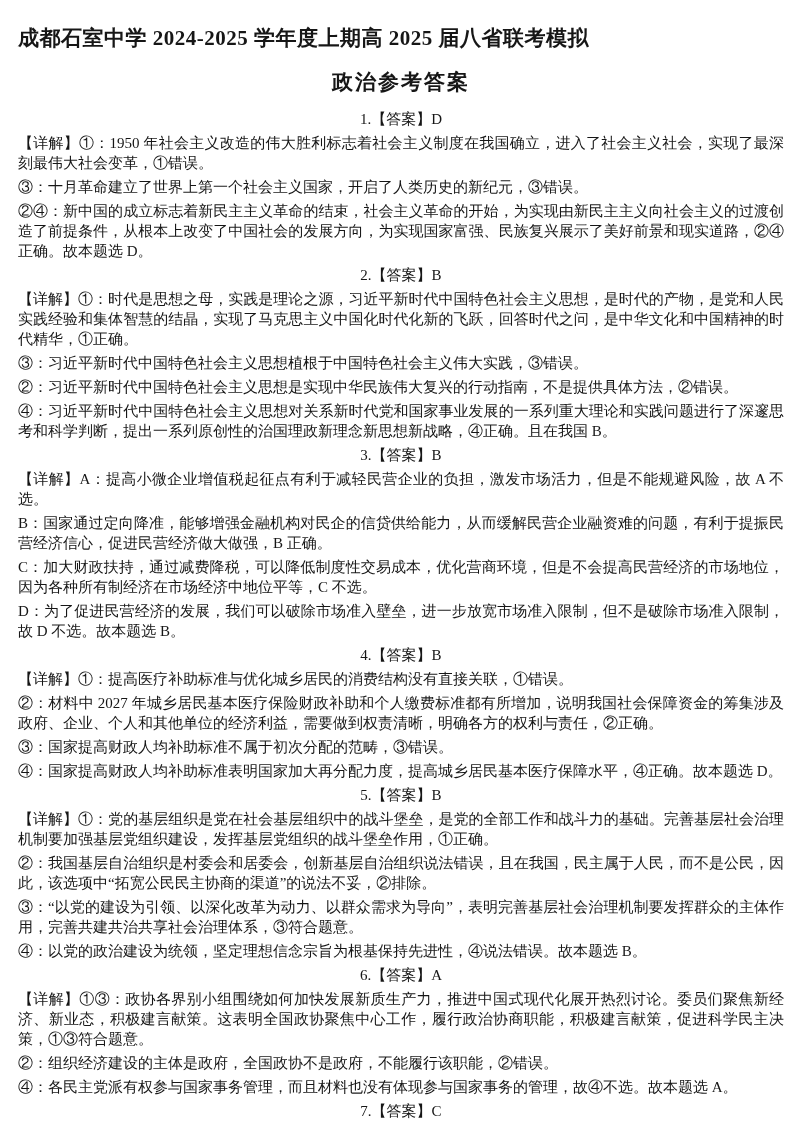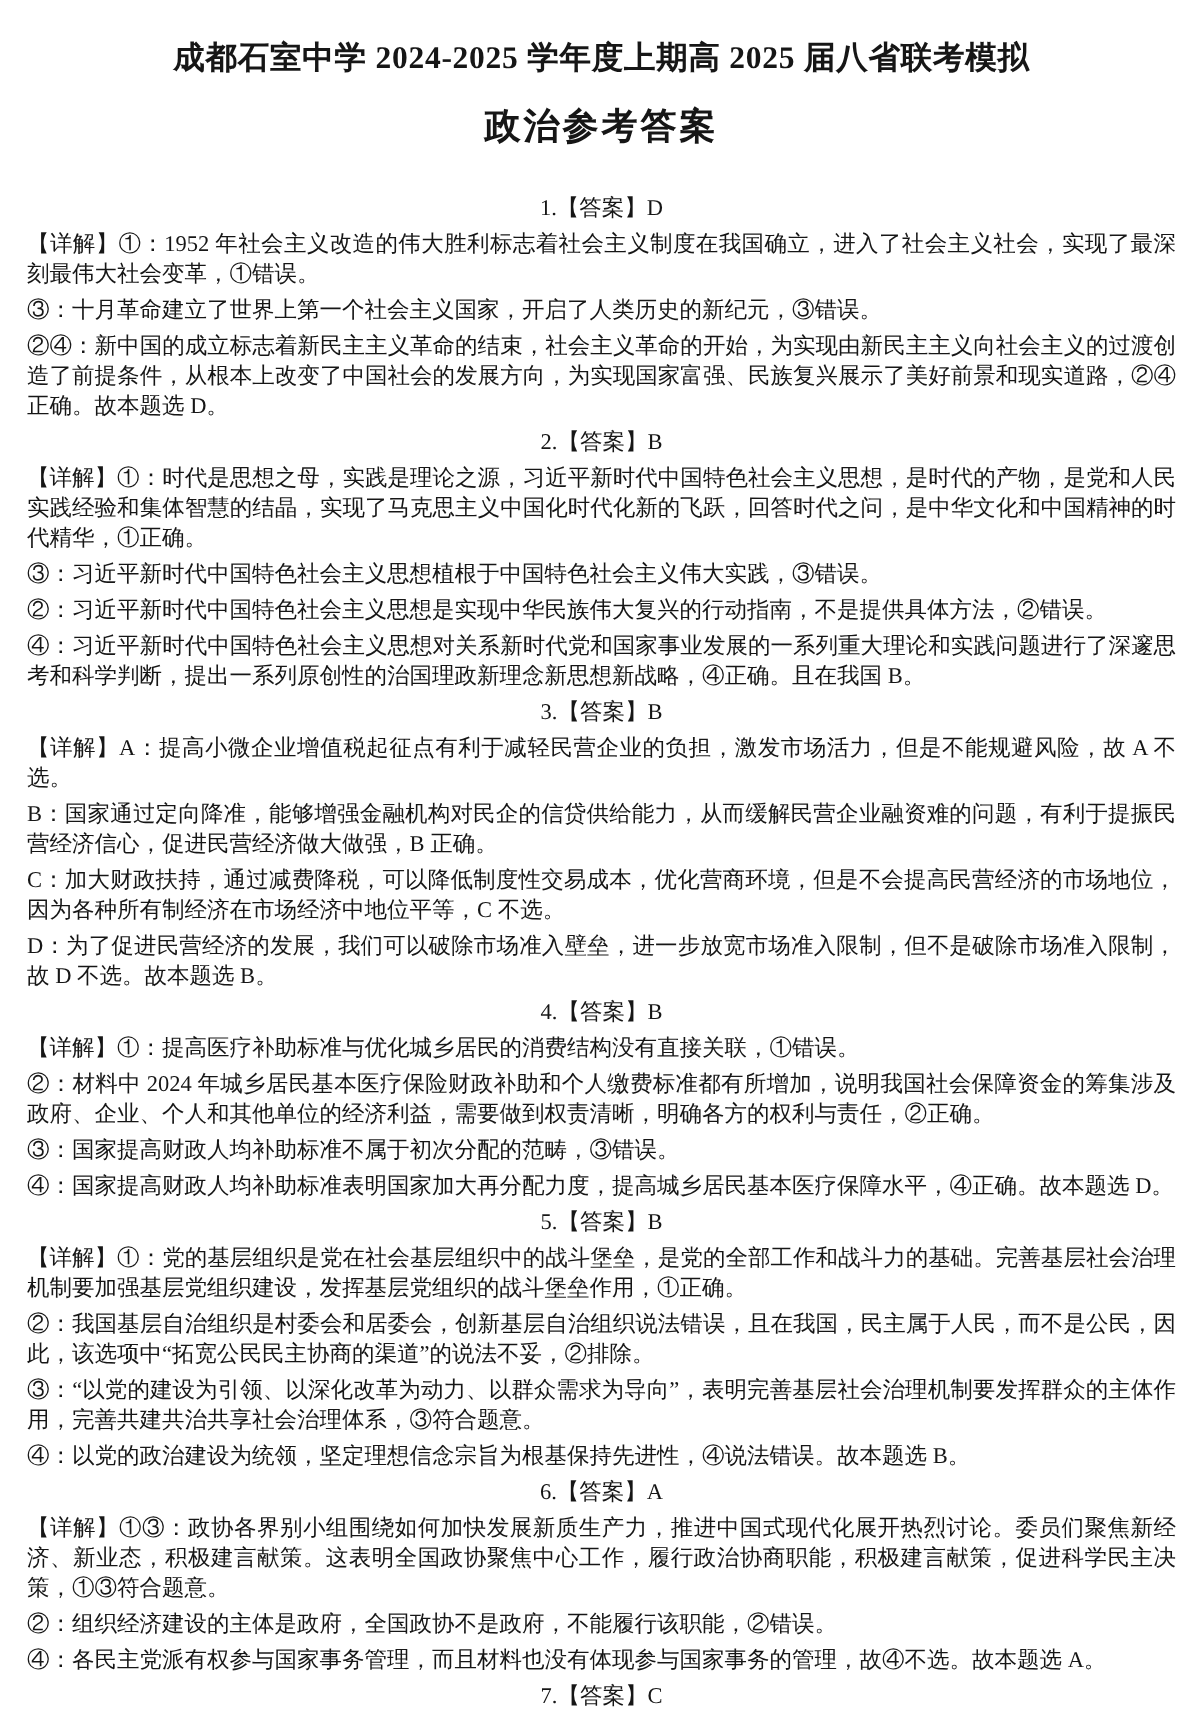--- a/index.html
+++ b/index.html
@@ -14,29 +14,29 @@
     overflow: hidden;
   }
   .page {
     width: 100%;
     height: 100%;
     padding: 24px 16px 8px 18px;
   }
   .doc-title {
     font-size: 21px;
     font-weight: 700;
-    text-align: center;
+    text-align: left;
     margin-bottom: 16px;
     letter-spacing: 0.5px;
   }
   .doc-subtitle {
-    font-size: 24px;
+    font-size: 21px;
     font-weight: 700;
     text-align: center;
-    margin-bottom: 29px;
+    margin-bottom: 13px;
     letter-spacing: 2px;
   }
   .answers p {
     font-size: 15px;
     line-height: 20px;
     text-align: justify;
     margin-bottom: 4px;
     font-weight: 500;
   }
   .answers p.answer-line {
@@ -44,36 +44,36 @@
   }
 </style>
 </head>
 <body>
 
 <div class="page">
   <h1 class="doc-title">成都石室中学 2024-2025 学年度上期高 2025 届八省联考模拟</h1>
   <h2 class="doc-subtitle">政治参考答案</h2>
   <div class="answers">
       <p class="answer-line">1.【答案】D</p>
-      <p class="detail">【详解】①：1952 年社会主义改造的伟大胜利标志着社会主义制度在我国确立，进入了社会主义社会，实现了最深刻最伟大社会变革，①错误。</p>
+      <p class="detail">【详解】①：1950 年社会主义改造的伟大胜利标志着社会主义制度在我国确立，进入了社会主义社会，实现了最深刻最伟大社会变革，①错误。</p>
       <p class="detail">③：十月革命建立了世界上第一个社会主义国家，开启了人类历史的新纪元，③错误。</p>
       <p class="detail">②④：新中国的成立标志着新民主主义革命的结束，社会主义革命的开始，为实现由新民主主义向社会主义的过渡创造了前提条件，从根本上改变了中国社会的发展方向，为实现国家富强、民族复兴展示了美好前景和现实道路，②④正确。故本题选 D。</p>
       <p class="answer-line">2.【答案】B</p>
       <p class="detail">【详解】①：时代是思想之母，实践是理论之源，习近平新时代中国特色社会主义思想，是时代的产物，是党和人民实践经验和集体智慧的结晶，实现了马克思主义中国化时代化新的飞跃，回答时代之问，是中华文化和中国精神的时代精华，①正确。</p>
       <p class="detail">③：习近平新时代中国特色社会主义思想植根于中国特色社会主义伟大实践，③错误。</p>
       <p class="detail">②：习近平新时代中国特色社会主义思想是实现中华民族伟大复兴的行动指南，不是提供具体方法，②错误。</p>
       <p class="detail">④：习近平新时代中国特色社会主义思想对关系新时代党和国家事业发展的一系列重大理论和实践问题进行了深邃思考和科学判断，提出一系列原创性的治国理政新理念新思想新战略，④正确。且在我国 B。</p>
       <p class="answer-line">3.【答案】B</p>
       <p class="detail">【详解】A：提高小微企业增值税起征点有利于减轻民营企业的负担，激发市场活力，但是不能规避风险，故 A 不选。</p>
       <p class="detail">B：国家通过定向降准，能够增强金融机构对民企的信贷供给能力，从而缓解民营企业融资难的问题，有利于提振民营经济信心，促进民营经济做大做强，B 正确。</p>
       <p class="detail">C：加大财政扶持，通过减费降税，可以降低制度性交易成本，优化营商环境，但是不会提高民营经济的市场地位，因为各种所有制经济在市场经济中地位平等，C 不选。</p>
       <p class="detail">D：为了促进民营经济的发展，我们可以破除市场准入壁垒，进一步放宽市场准入限制，但不是破除市场准入限制，故 D 不选。故本题选 B。</p>
       <p class="answer-line">4.【答案】B</p>
       <p class="detail">【详解】①：提高医疗补助标准与优化城乡居民的消费结构没有直接关联，①错误。</p>
-      <p class="detail">②：材料中 2024 年城乡居民基本医疗保险财政补助和个人缴费标准都有所增加，说明我国社会保障资金的筹集涉及政府、企业、个人和其他单位的经济利益，需要做到权责清晰，明确各方的权利与责任，②正确。</p>
+      <p class="detail">②：材料中 2027 年城乡居民基本医疗保险财政补助和个人缴费标准都有所增加，说明我国社会保障资金的筹集涉及政府、企业、个人和其他单位的经济利益，需要做到权责清晰，明确各方的权利与责任，②正确。</p>
       <p class="detail">③：国家提高财政人均补助标准不属于初次分配的范畴，③错误。</p>
       <p class="detail">④：国家提高财政人均补助标准表明国家加大再分配力度，提高城乡居民基本医疗保障水平，④正确。故本题选 D。</p>
       <p class="answer-line">5.【答案】B</p>
       <p class="detail">【详解】①：党的基层组织是党在社会基层组织中的战斗堡垒，是党的全部工作和战斗力的基础。完善基层社会治理机制要加强基层党组织建设，发挥基层党组织的战斗堡垒作用，①正确。</p>
       <p class="detail">②：我国基层自治组织是村委会和居委会，创新基层自治组织说法错误，且在我国，民主属于人民，而不是公民，因此，该选项中“拓宽公民民主协商的渠道”的说法不妥，②排除。</p>
       <p class="detail">③：“以党的建设为引领、以深化改革为动力、以群众需求为导向”，表明完善基层社会治理机制要发挥群众的主体作用，完善共建共治共享社会治理体系，③符合题意。</p>
       <p class="detail">④：以党的政治建设为统领，坚定理想信念宗旨为根基保持先进性，④说法错误。故本题选 B。</p>
       <p class="answer-line">6.【答案】A</p>
       <p class="detail">【详解】①③：政协各界别小组围绕如何加快发展新质生产力，推进中国式现代化展开热烈讨论。委员们聚焦新经济、新业态，积极建言献策。这表明全国政协聚焦中心工作，履行政治协商职能，积极建言献策，促进科学民主决策，①③符合题意。</p>
       <p class="detail">②：组织经济建设的主体是政府，全国政协不是政府，不能履行该职能，②错误。</p>

